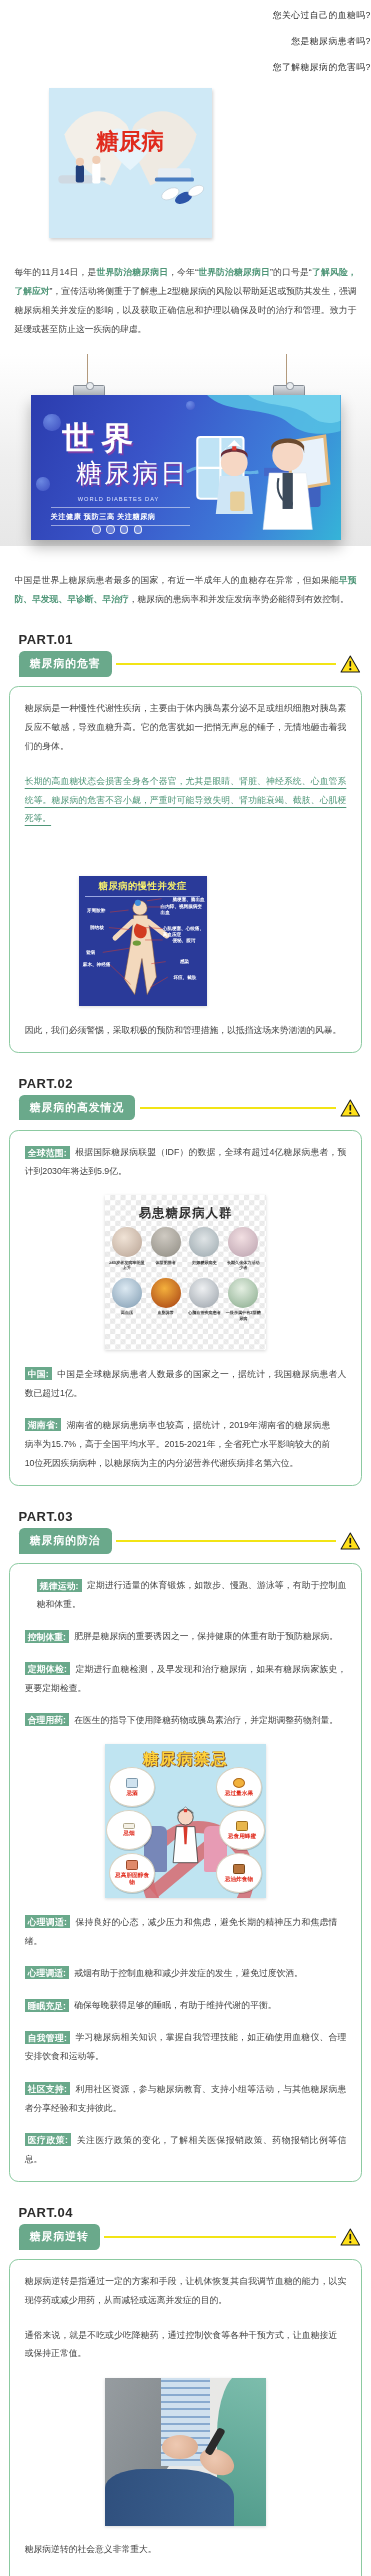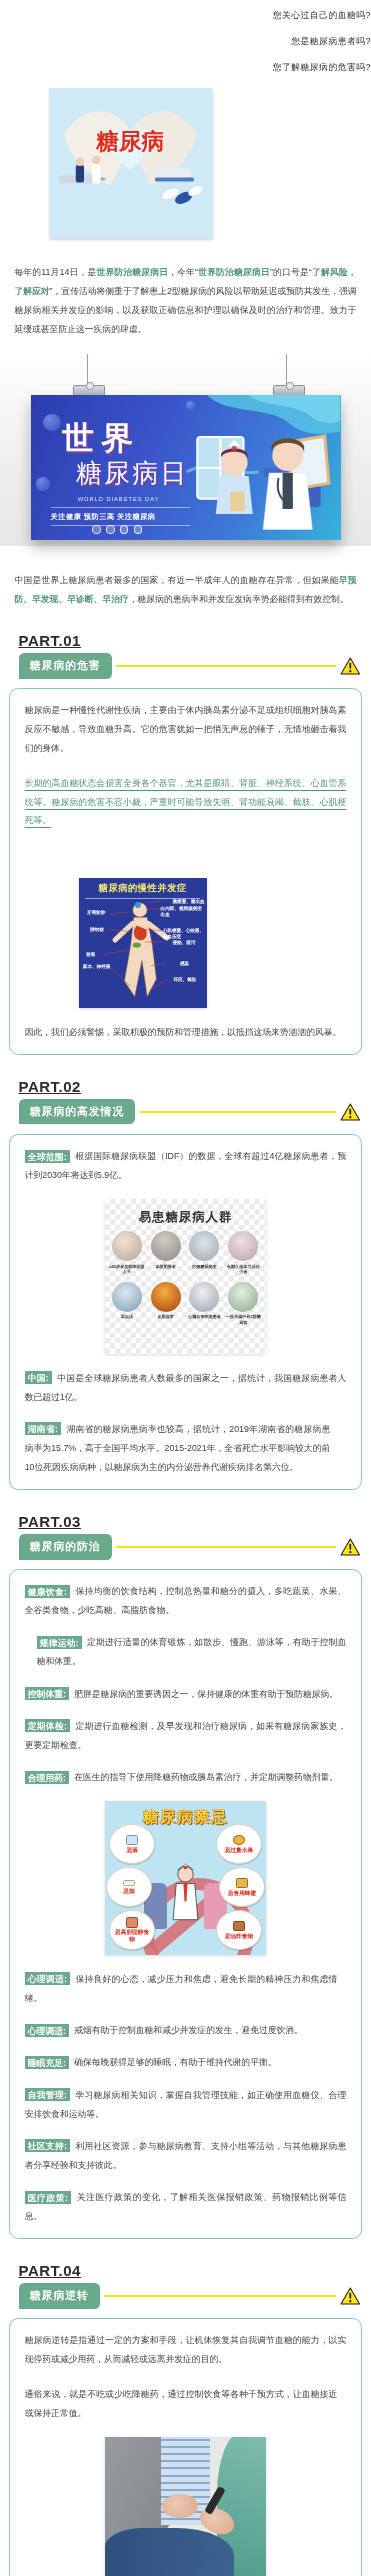--- a/index.html
+++ b/index.html
@@ -30,21 +30,21 @@
   .poster .bubble{position:absolute;border-radius:50%;background:radial-gradient(circle at 35% 30%,#7f9ff0,#4152c4);opacity:.75;}
   .poster .wave{position:absolute;right:0;top:0;width:155px;height:82px;}
   .ptitle1{position:absolute;left:31px;top:21.6px;font-size:32px;font-weight:800;color:#ffffff;letter-spacing:7.2px;text-shadow:1.5px 1.5px 0 #7b3fa8;}
   .ptitle2{position:absolute;left:5px;top:61px;font-size:26px;font-weight:400;color:#ffffff;letter-spacing:2.1px;text-shadow:1.5px 1.5px 0 #7b3fa8;margin-left:40px;}
   .pen{position:absolute;left:36px;top:101px;width:103px;text-align:center;font-size:5.7px;color:#dfe7ff;letter-spacing:1px;}
   .ptag{position:absolute;left:19.6px;top:112px;width:139px;font-size:7.2px;color:#ffffff;font-weight:600;letter-spacing:0.5px;border-top:0.5px solid rgba(255,255,255,.5);border-bottom:0.5px solid rgba(255,255,255,.5);padding:3.1px 0;}
   .pdots{position:absolute;left:61px;top:130px;display:flex;gap:5.2px;}
   .pdots i{width:6.7px;height:6.7px;border-radius:50%;border:0.5px solid rgba(255,255,255,.85);background:rgba(255,255,255,.25);}
   .pcartoon{position:absolute;right:5.2px;top:10.3px;}
   
-  .part-kicker{margin:23px 0 4.1px 18.5px;font-size:15px;font-weight:800;color:#2c2c2c;letter-spacing:0.5px;text-decoration:underline;}
+  .part-kicker{margin:23px 0 4.1px 18.5px;font-size:13px;font-weight:800;color:#2c2c2c;letter-spacing:0.5px;}
   .part-row{display:flex;align-items:center;margin:0 10.3px 0 18.5px;}
   .part-badge{background:#6aa98b;color:#fff;font-size:10.8px;font-weight:700;padding:5.7px 11.3px;border-radius:5.2px 5.2px 5.2px 0;letter-spacing:1px;white-space:nowrap;}
   .part-line{flex:1;height:1.5px;background:#f2e415;margin:0 4.1px;}
   .warn{width:20.6px;height:18.5px;flex:0 0 auto;}
   
   .gbox{border:1px solid #8ccaa1;border-radius:9.3px;margin:9.3px 9.3px 0 9.3px;padding:12.4px 14.4px;}
   .item{margin-top:13.4px;}
   .item:first-child{margin-top:0;}
   .hl{background:#6aa98b;color:#ffffff;padding:1.5px 3.1px 1.5px 3.1px;margin-right:5.2px;font-weight:700;}
   
@@ -276,21 +276,20 @@
   <div class="part-badge">糖尿病的防治</div>
   <div class="part-line"></div>
   <svg class="warn" viewBox="0 0 40 36">
       <polygon points="20,2 38,33 2,33" fill="#ffe01a" stroke="#1b1b1b" stroke-width="2" stroke-linejoin="round"></polygon>
       <rect x="18.4" y="11" width="3.2" height="12" rx="1.6" fill="#1b1b1b"></rect>
       <circle cx="20" cy="27.5" r="2.2" fill="#1b1b1b"></circle>
     </svg>
 </div>
 
 <div class="gbox">
-  <p class="para item" style="margin-left:0;margin-right:0"><span class="hl">健康饮食:</span><span>保持均衡的饮食结构，控制总热量和糖分的摄入，多吃蔬菜、水果、全谷类食物，少吃高糖、高脂肪食物。</span></p>
   <p class="para item" style="margin-left:12px;margin-right:0"><span class="hl">规律运动:</span><span>定期进行适量的体育锻炼，如散步、慢跑、游泳等，有助于控制血糖和体重。</span></p>
   <p class="para item" style="margin-left:0;margin-right:0"><span class="hl">控制体重:</span><span>肥胖是糖尿病的重要诱因之一，保持健康的体重有助于预防糖尿病。</span></p>
   <p class="para item" style="margin-left:0;margin-right:0"><span class="hl">定期体检:</span><span>定期进行血糖检测，及早发现和治疗糖尿病，如果有糖尿病家族史，更要定期检查。</span></p>
   <p class="para item" style="margin-left:0;margin-right:0"><span class="hl">合理用药:</span><span>在医生的指导下使用降糖药物或胰岛素治疗，并定期调整药物剂量。</span></p>
 
   <div class="img-center taboo">
     <div class="ttitle">糖尿病禁忌</div>
     <div class="tban"></div>
     <svg class="tdoc" width="31" height="67" viewBox="0 0 60 130">
       <circle cx="30" cy="22" r="15" fill="#f6d7c4" stroke="#333" stroke-width="1.5"></circle>

